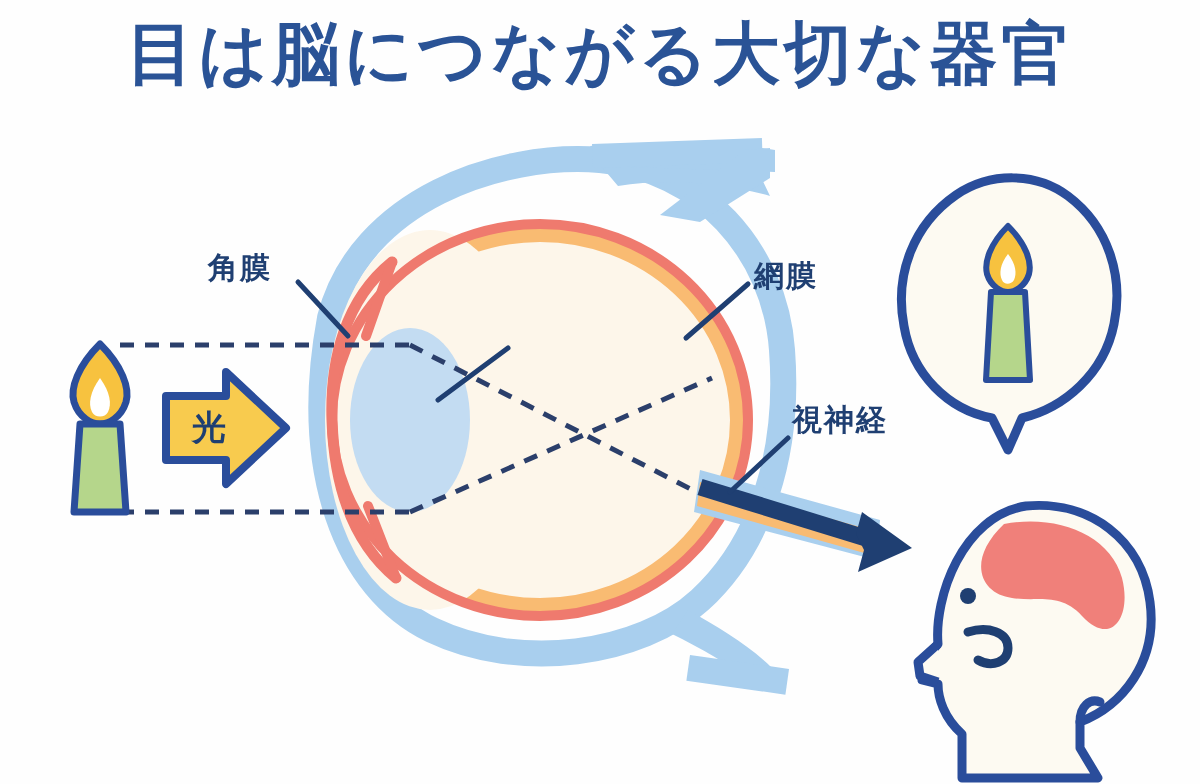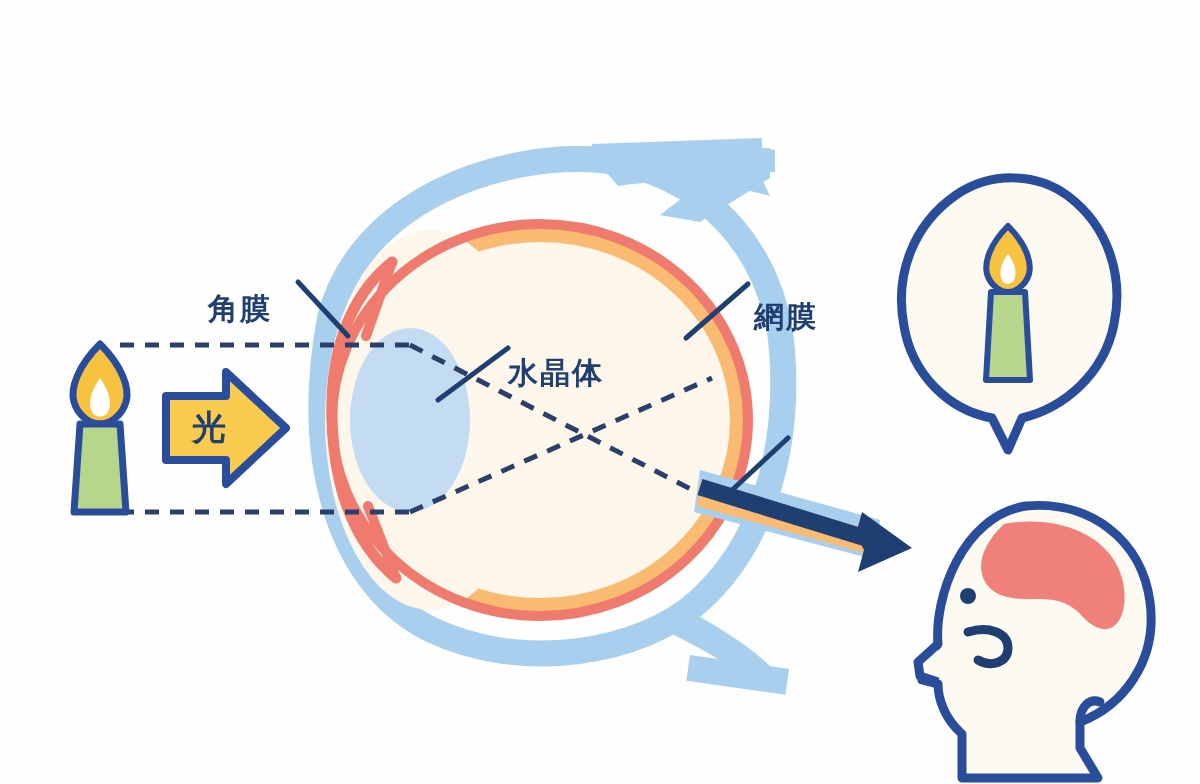--- a/index.html
+++ b/index.html
@@ -34,40 +34,40 @@
     width:1200px;height:784px;
   }
   .lbl{
     position:absolute;
     font-size:30px;
     font-weight:bold;
     color:#1f3f72;
     letter-spacing:2px;
     white-space:nowrap;
     user-select:none;
-    margin-top:41px;
   }
   #label-cornea{left:208px;top:248px;}
   #label-lens{left:508px;top:312px;}
   #label-retina{left:754px;top:256px;}
   #label-optic-nerve{left:792px;top:400px;}
   #light-word{
     position:absolute;
     left:192px;top:405px;
     font-size:34px;
     font-weight:bold;
     color:#1f3f72;
     user-select:none;
   }
 </style>
 </head>
 <body>
 
 <div id="stage">
 
+  <div id="page-title">目は脳につながる大切な器官</div>
 
   <svg class="fig" viewBox="0 0 1200 784" xmlns="http://www.w3.org/2000/svg">
 
     <defs>
       <clipPath id="clip-globe">
         <ellipse cx="540" cy="420" rx="215" ry="200"></ellipse>
       </clipPath>
     </defs>
 
     <g>
@@ -213,17 +213,17 @@
 
       <path d="M 968 632 C 988 626, 1008 632, 1008 648
                C 1008 662, 992 668, 978 660" fill="none" stroke="#1f3f72" stroke-width="9" stroke-linecap="round"></path>
 
       <path d="M 1080 722 C 1080 706, 1090 698, 1100 702" fill="none" stroke="#2a4d9b" stroke-width="9" stroke-linecap="round"></path>
     </g>
 
   </svg>
 
   <div class="lbl" id="label-cornea">角膜</div>
-  <div class="lbl" id="label-lens">水晶体</div>
   <div class="lbl" id="label-retina">網膜</div>
+  <div class="lbl" id="label-optic-nerve">視神経</div>
   <div id="light-word">光</div>
 
 </div>
 
 </body></html>

